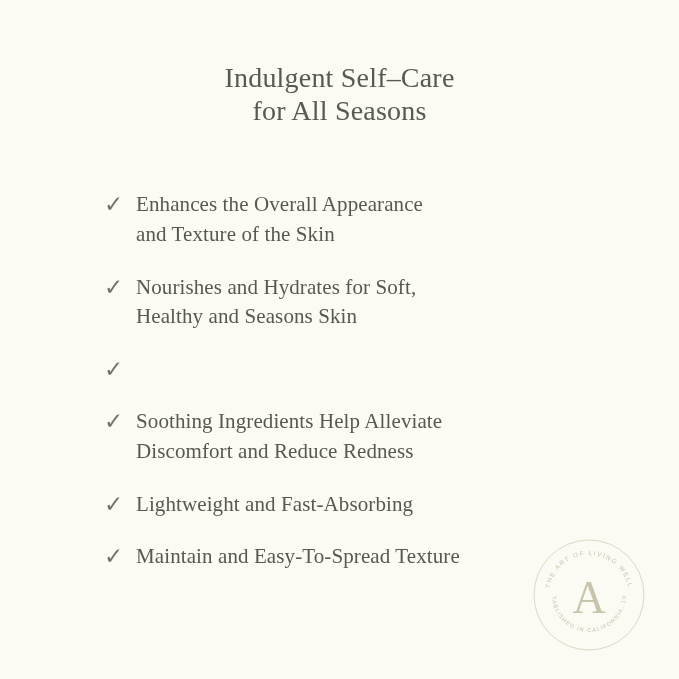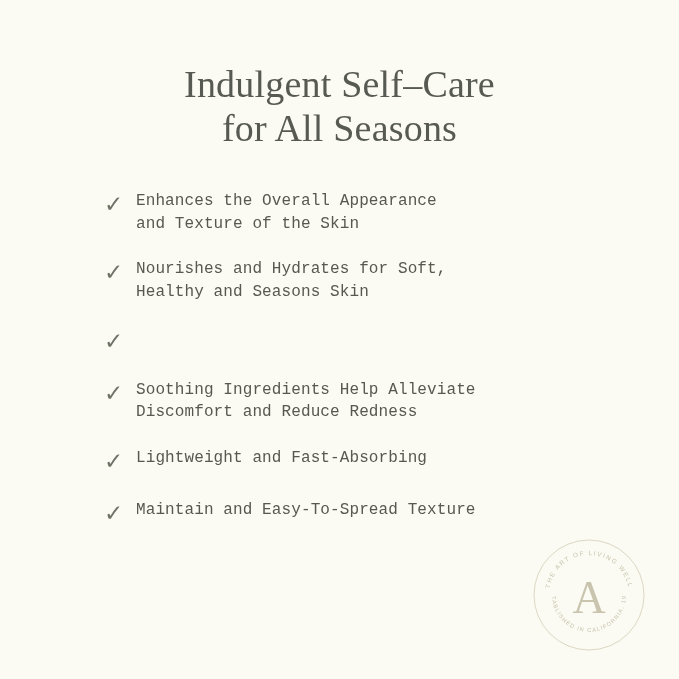--- a/index.html
+++ b/index.html
@@ -18,21 +18,21 @@
     width: 679px;
     height: 679px;
     background: #fbfaf3;
     box-sizing: border-box;
   }
   .headline {
     margin: 0;
     padding-top: 62px;
     text-align: center;
     font-family: "Liberation Serif", serif;
-    font-size: 38px;
+    font-size: 28px;
     line-height: 1.17;
     font-weight: 400;
     color: #565a52;
     letter-spacing: 0.2px;
   }
   .headline .line {
     display: block;
   }
   .benefits {
     list-style: none;
@@ -51,25 +51,25 @@
   .check {
     flex: 0 0 auto;
     width: 32px;
     font-family: "Liberation Serif", serif;
     font-size: 23px;
     line-height: 1.25;
     color: #6e7366;
     transform: translateY(1px);
   }
   .benefit-text {
-    font-size: 16px;
+    font-size: 21px;
     line-height: 1.42;
     color: #57594f;
     letter-spacing: 0.1px;
-    font-family: Liberation Mono, monospace;
+    font-family: Liberation Serif, serif;
   }
   .benefit-text .l2 {
     display: block;
   }
   .stamp {
     position: absolute;
     right: 32px;
     bottom: 26px;
     width: 116px;
     height: 116px;

